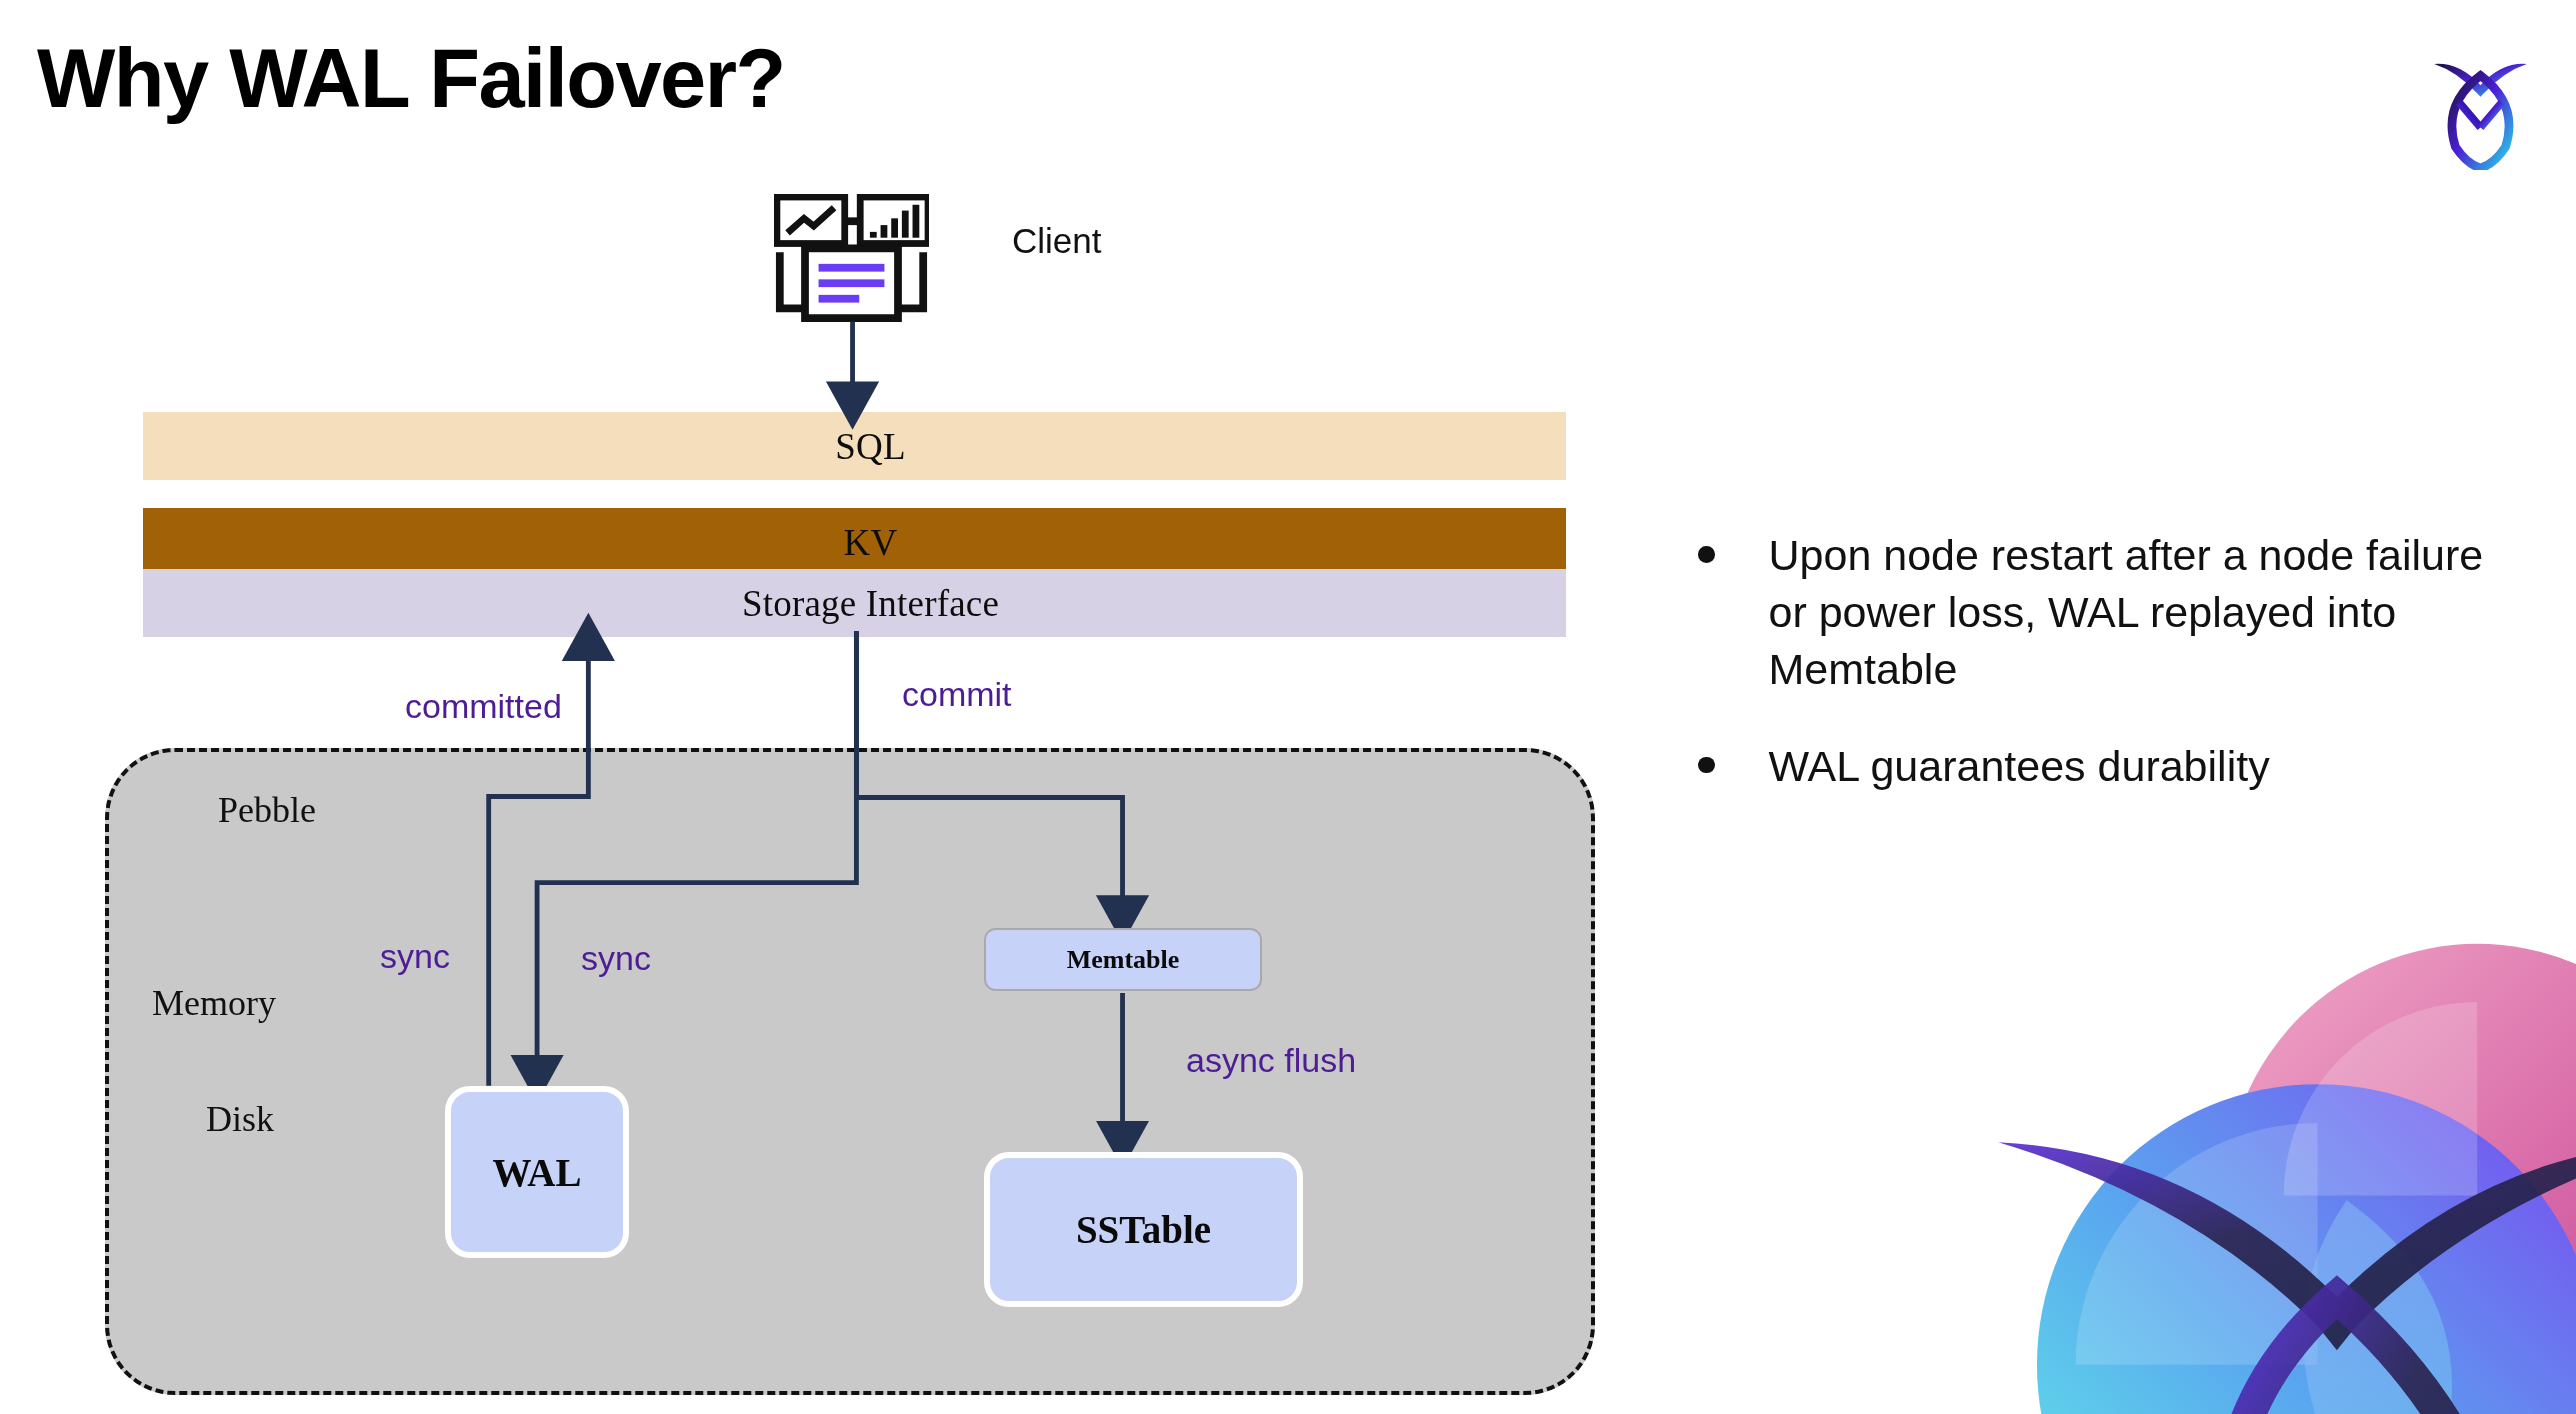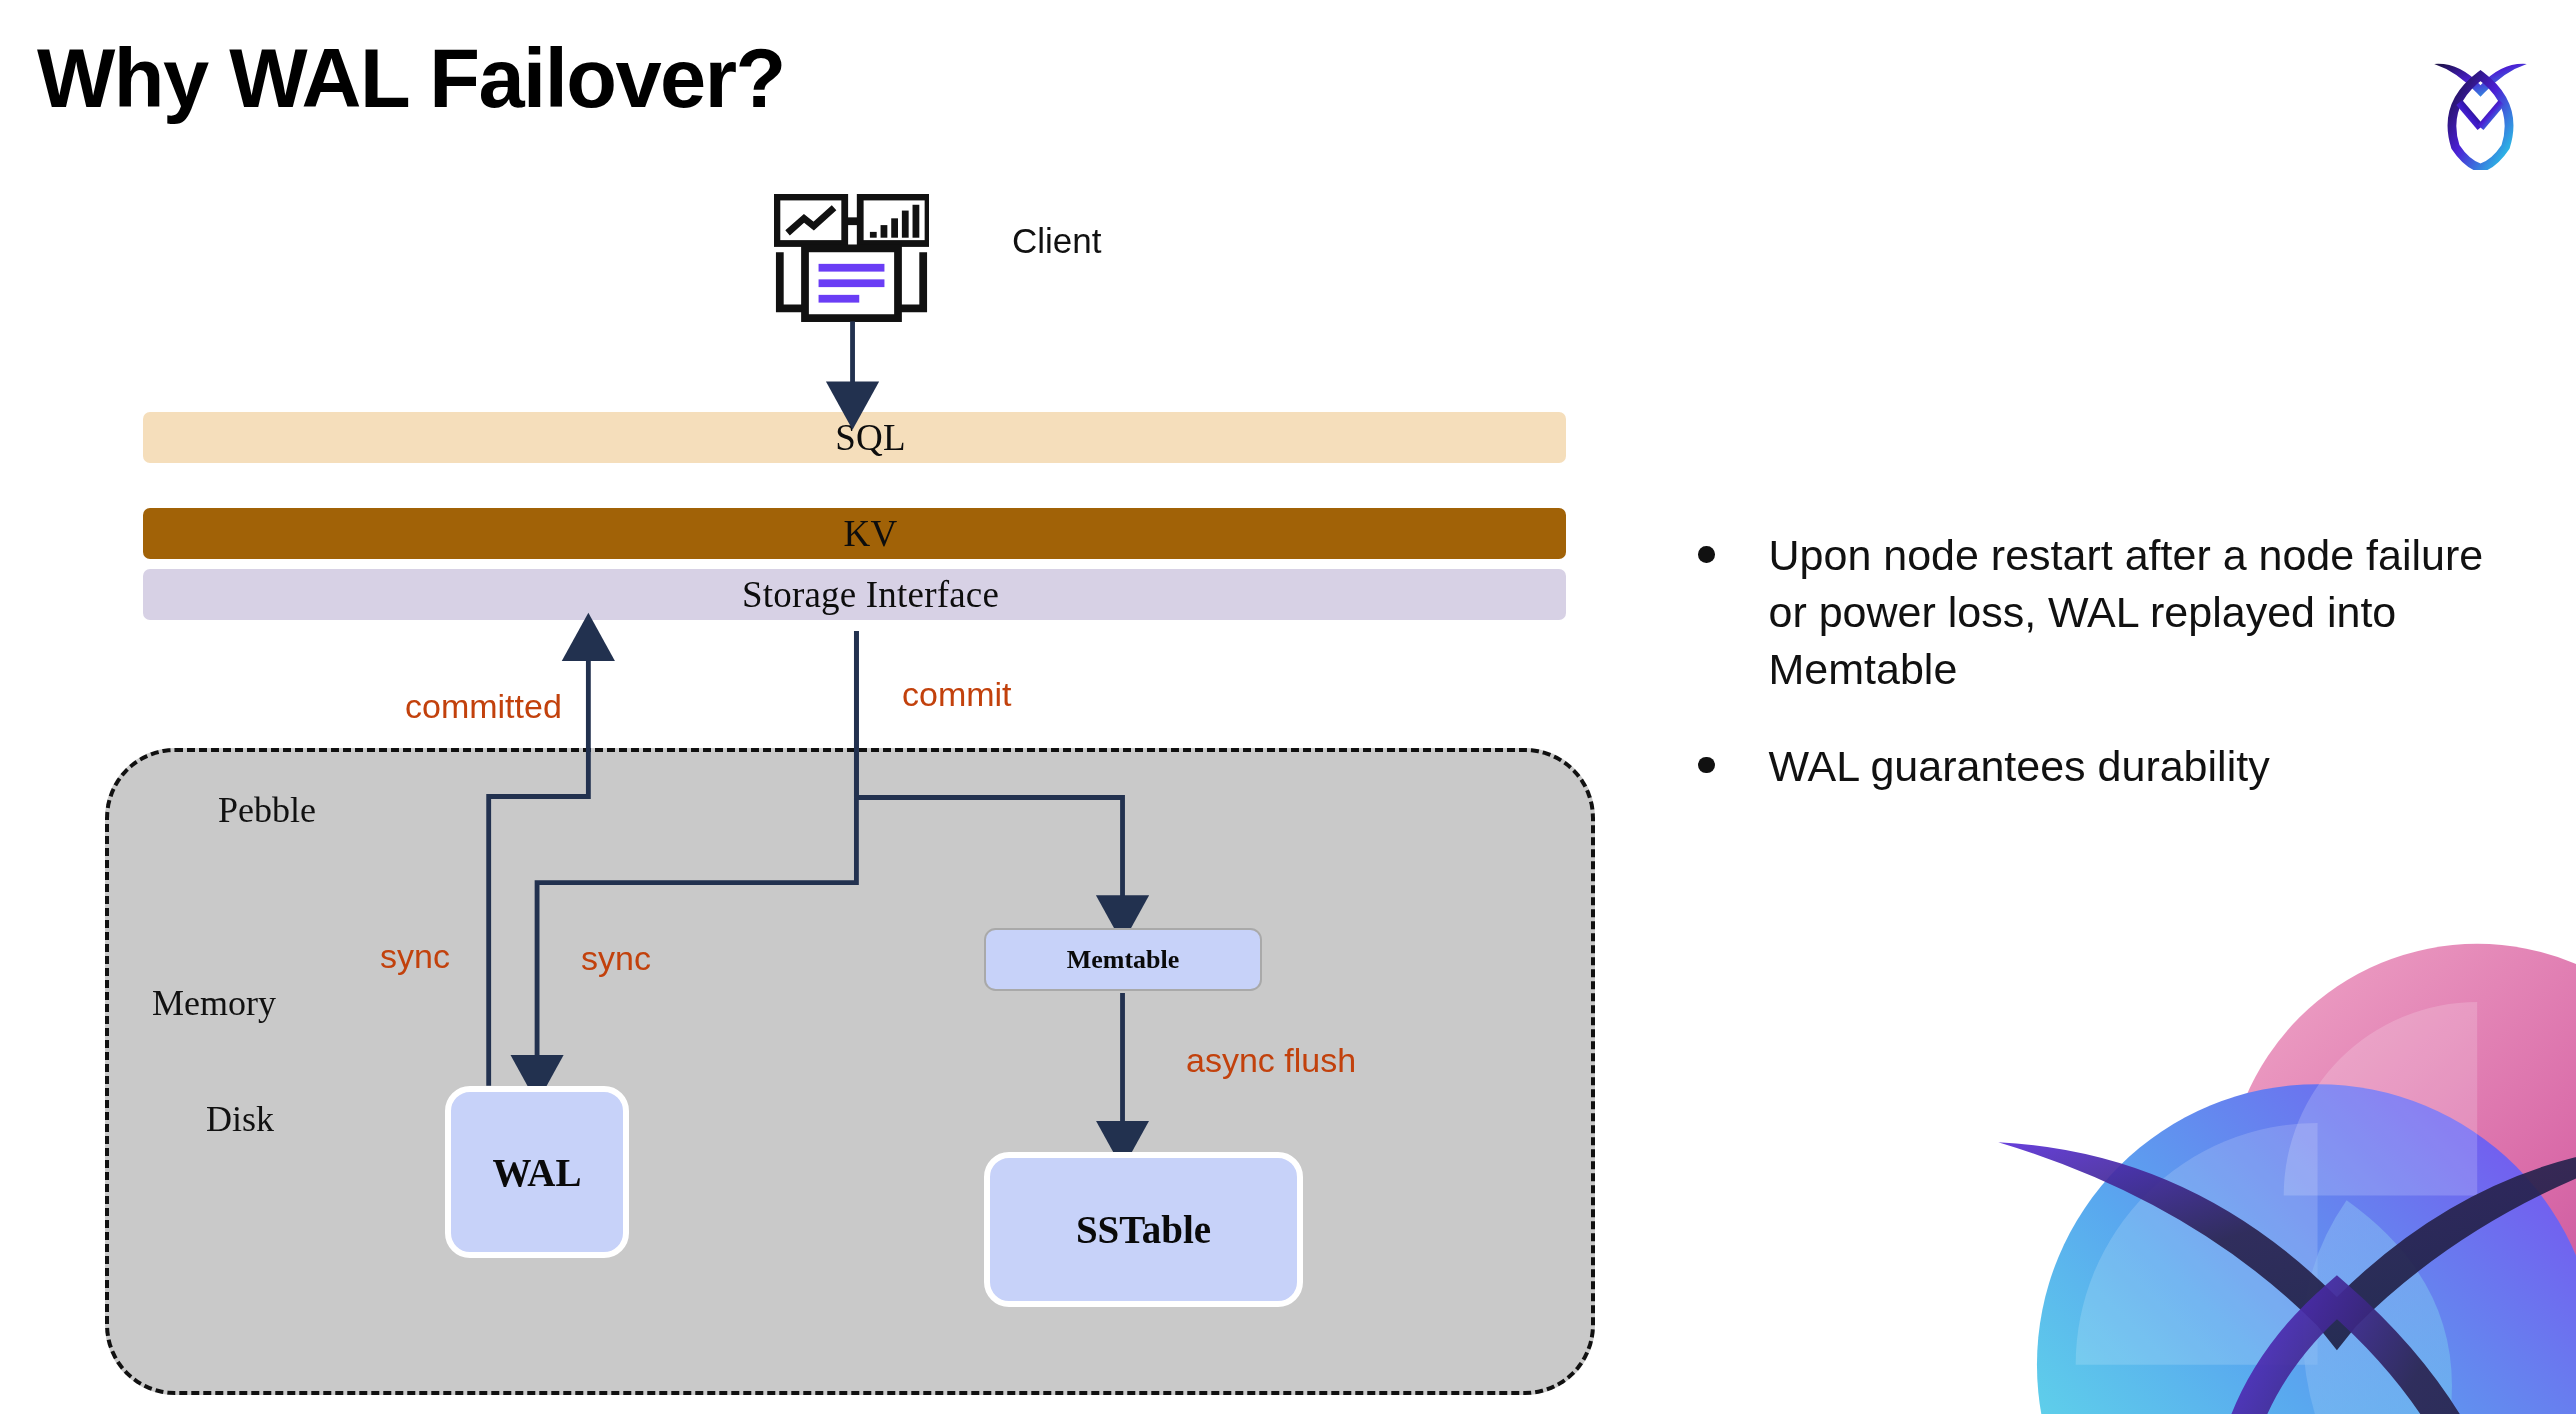--- a/index.html
+++ b/index.html
@@ -26,22 +26,22 @@
   
   #client-icon { position:absolute; left:774px; top:194px; width:155px; height:131px; }
   #client-label {
     position:absolute; left:1012px; top:221px;
     font-family:"Liberation Sans", sans-serif;
     font-size:35px; color:#111; white-space:nowrap;
   }
 
   
   .layer-bar {
-    position:absolute; left:143px; width:1423px; height:51px;
-    border-radius:7px;
+    position:absolute; left:143px; width:1423px; height:68px;
+    border-radius:0;
     display:flex; align-items:center; justify-content:center;
     font-family:"Liberation Serif", serif;
     font-size:37px; color:#0d0d0d; letter-spacing:0.2px;padding-left:32px;
   }
   #bar-sql     { top:412px; background:#f5debb; }
   #bar-kv      { top:508px; background:#a16207; }
   #bar-storage { top:569px; background:#d7d1e5; }
 
   
   #pebble-box {
@@ -80,21 +80,21 @@
   }
   #node-sstable {
     left:984px; top:1152px; width:319px; height:155px;
     border:6.8px solid #ffffff; border-radius:25px; font-size:39px;
   }
 
   
   .edge-label {
     position:absolute;
     font-family:"Liberation Sans", sans-serif;
-    font-size:34px; color:#c2410c; white-space:nowrap;
+    font-size:34px; color:#4c1d95; white-space:nowrap;
   }
   #lbl-committed { left:405px; top:687px; }
   #lbl-commit    { left:902px; top:675px; }
   #lbl-sync-left { left:380px; top:937px; }
   #lbl-sync-right{ left:581px; top:939px; }
   #lbl-asyncflush{ left:1186px; top:1041px; }
 
   
   #edges { position:absolute; left:0; top:0; width:2576px; height:1415px; pointer-events:none; }
 

